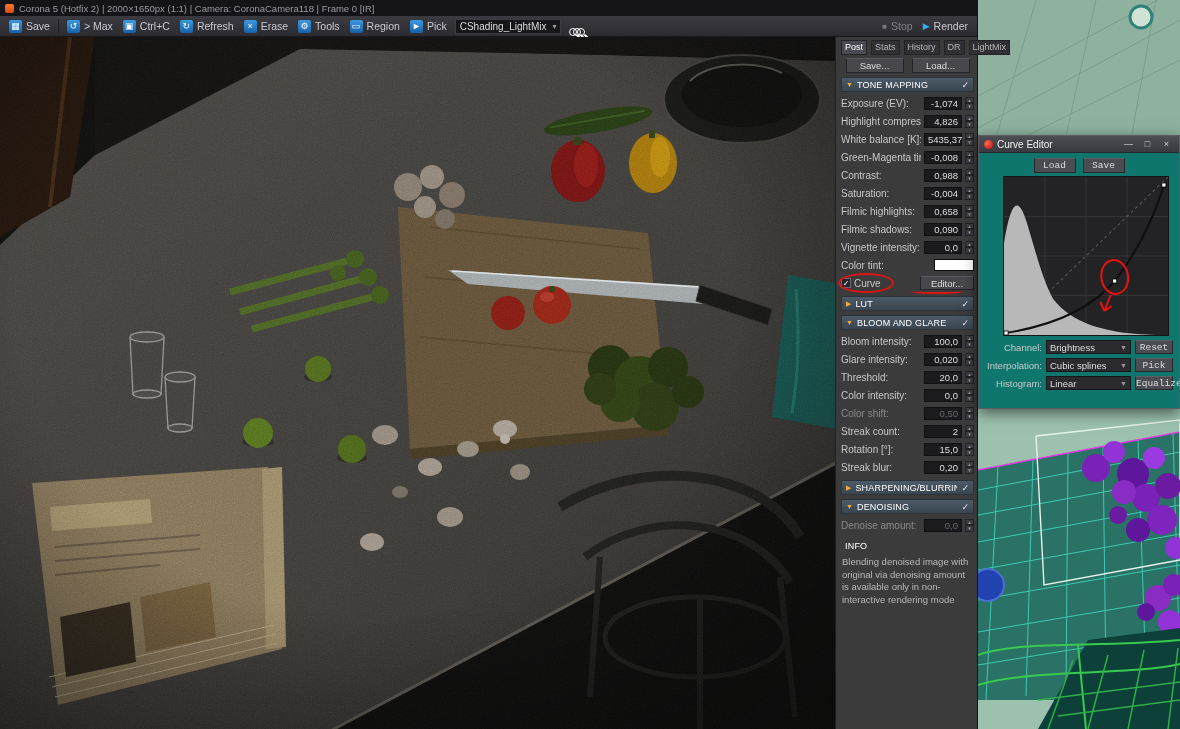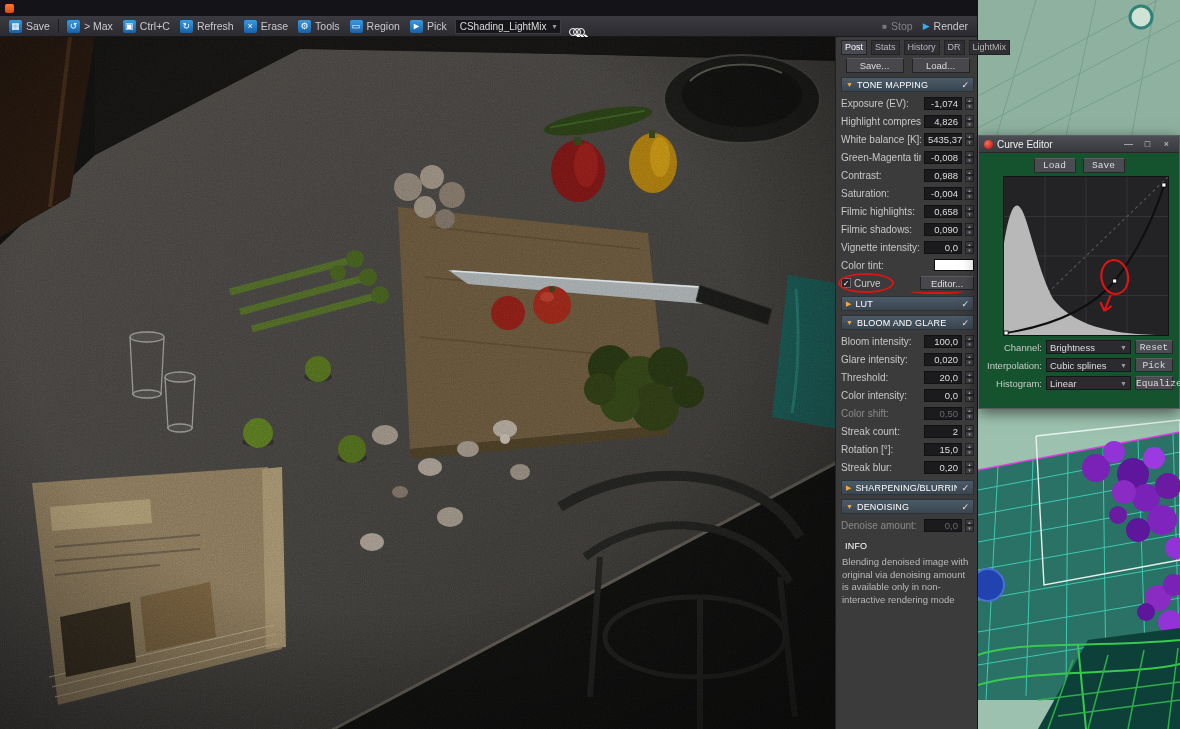--- a/index.html
+++ b/index.html
@@ -48,21 +48,21 @@
 .dis .pval{color:#67676d}.dis .plab{color:#8a8a8a}
 .spin{width:9px;display:flex;flex-direction:column;flex:none;cursor:pointer}
 .spin i{height:6.5px;background:#3b3b40;border:1px solid #232327;color:#9c9ca2;font-size:5px;line-height:4.5px;text-align:center;font-style:normal}
 .swatch{width:40px;height:12px;background:#fff;border:1px solid #0d0d0d;flex:none;cursor:pointer}
 .cb{width:10px;height:10px;background:#26262a;border:1px solid #6a6a70;color:#fff;font-size:8px;line-height:9px;text-align:center;flex:none;cursor:pointer}
 .pbtn{width:54px;height:14px}
 .ann-ellipse{position:absolute;left:-3px;top:-1px;width:56px;height:20px;border:2px solid #dd1414;border-radius:50%;pointer-events:none}
 .ann-underline{position:absolute;right:10px;bottom:-2px;width:54px;height:6px;border-bottom:2px solid #dd1414;border-radius:45%;pointer-events:none}
 .info-text{font-size:9.5px;color:#b9b9b9;line-height:1.32;padding:1px 3px 0 1px}
 
-#curve-editor{position:absolute;left:978px;top:135px;width:202px;height:274px;background:#14532d;border:1px solid #5c5c62;box-shadow:0 4px 14px rgba(0,0,0,.55)}
+#curve-editor{position:absolute;left:978px;top:135px;width:202px;height:274px;background:#0f766e;border:1px solid #5c5c62;box-shadow:0 4px 14px rgba(0,0,0,.55)}
 .ce-titlebar{height:17px;background:linear-gradient(#4d4d54,#393940);display:flex;align-items:center;gap:4px;padding:0 5px;border-bottom:1px solid #28282c}
 .ce-icon{width:9px;height:9px;border-radius:50%;background:radial-gradient(circle at 35% 35%,#ff6a55,#ad0e0e);flex:none}
 .ce-title{flex:1;font-size:10px;color:#f0f0f0;white-space:nowrap}
 .ce-btn{width:15px;text-align:center;color:#d2d2d2;font-size:9px;cursor:pointer}
 .ce-loadsave{display:flex;justify-content:center;gap:7px;margin:5px 0 3px}
 .ce-loadsave button,.ce-b{background:#4b4b52;border:1px solid #26262b;border-top-color:#5e5e66;color:#ddd;font-size:9.5px;font-family:Liberation Mono, monospace;cursor:pointer}
 .ce-loadsave button{width:42px;height:15px}
 .ce-graph{margin:2px 10px 4px 24px;height:160px;background:#232326;border:1px solid #141417;position:relative}
 .ce-graph svg{display:block;width:100%;height:100%}
 .ce-row{display:flex;align-items:center;gap:4px;margin:4px 6px}
@@ -139,20 +139,21 @@
         <path d="M150,729 L166,650"></path>
         <path d="M190,729 L200,648"></path>
       <path d="M60,700 L202,682"></path>
         <path d="M80,716 L202,700"></path>
     </g>
   </svg>
 
   <div id="vfb">
     <div id="vfb-titlebar">
       <span id="vfb-icon"></span>
+      <span id="vfb-title">Corona 5 (Hotfix 2) | 2000×1650px (1:1) | Camera: CoronaCamera118 | Frame 0 [IR]</span>
     </div>
     <div id="vfb-toolbar">
       <button class="tbtn">
           <span class="tbicon">▦</span>
           <span>Save</span>
         </button>
       <span class="sep"></span>
       <button class="tbtn">
           <span class="tbicon">↺</span>
           <span>&gt; Max</span>

